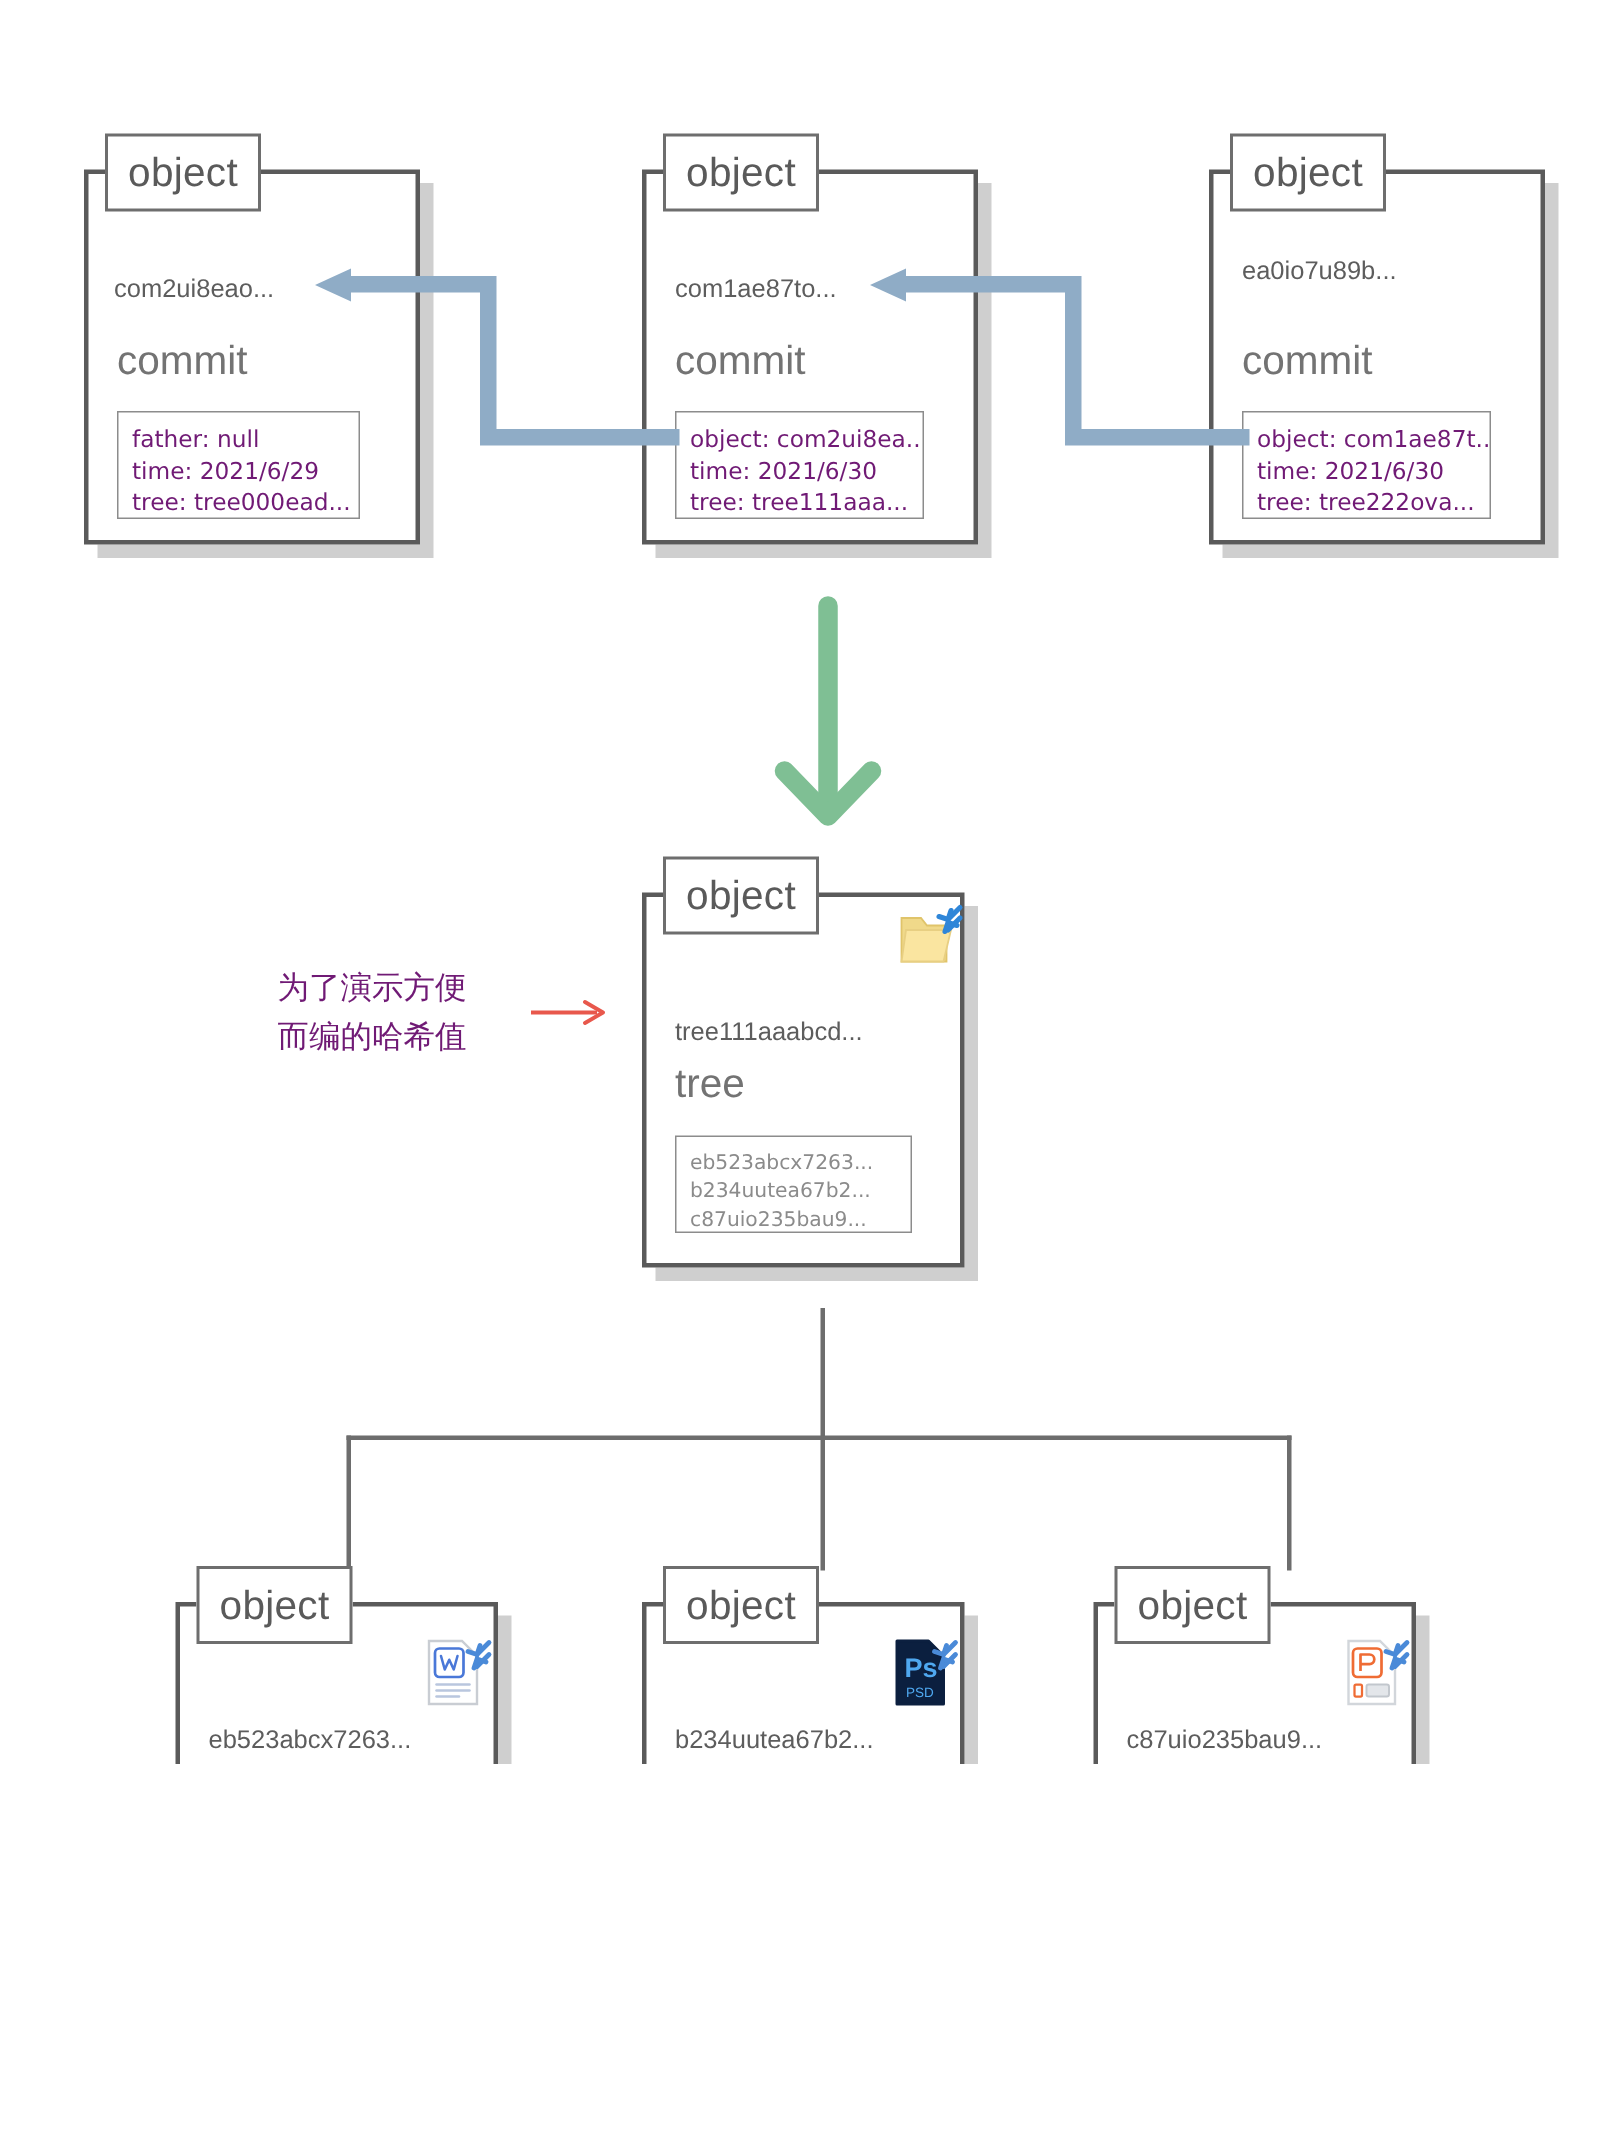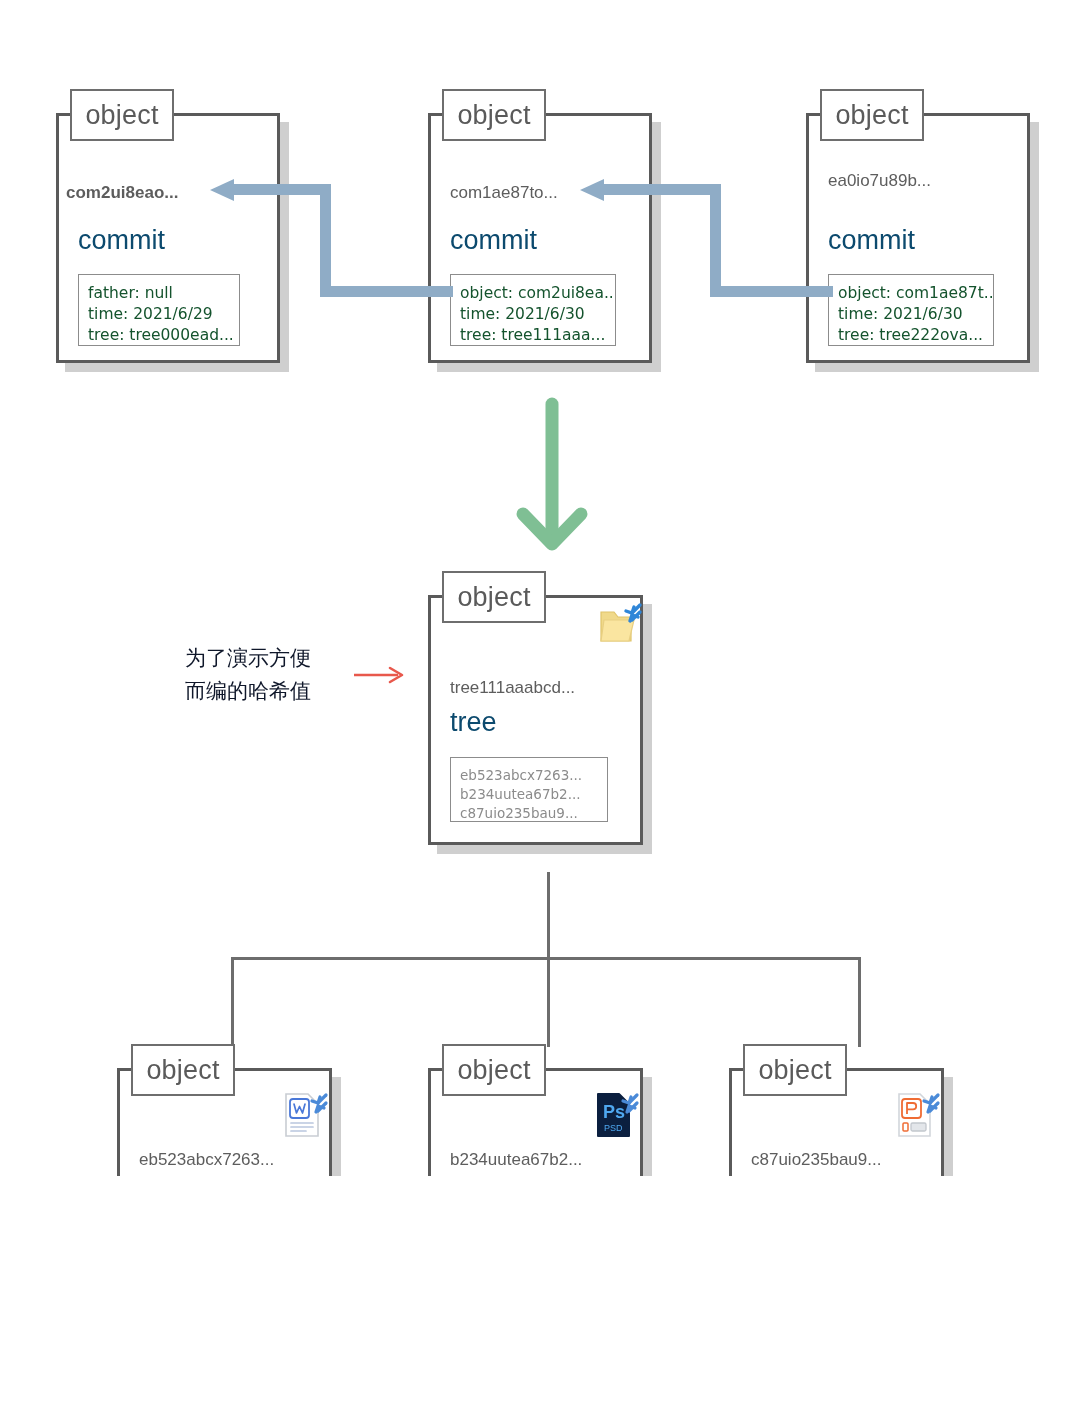--- a/index.html
+++ b/index.html
@@ -64,33 +64,33 @@
   .obj-hash {
     position: absolute;
     z-index: 3;
     color: #5d5d5d;
     font-size: 17px;
     white-space: nowrap;
   }
   .obj-type {
     position: absolute;
     z-index: 3;
-    color: #0c4a6e;
+    color: #737373;
     white-space: nowrap;
   }
   .obj-fields {
     position: absolute;
     z-index: 3;
     border: 1.6px solid #8c8c8c;
     background: #ffffff;
     box-sizing: border-box;
     padding: 8px 9px 9px 9px;
   }
   .obj-fields .fl {
-    color: #14532d;
+    color: #701a75;
     font-size: 15.5px;
     line-height: 21px;
     white-space: nowrap;
     font-family: "DejaVu Sans", "Liberation Sans", sans-serif;
   }
   .tree-fields .fl {
     color: #8b8b8b;
     font-size: 13.5px;
     line-height: 19px;
   }
@@ -107,21 +107,21 @@
   }
   .grey-line {
     position: absolute;
     background: #6d6d6d;
     z-index: 2;
   }
 
   
   .anno {
     position: absolute;
-    color: #0f172a;
+    color: #701a75;
     font-size: 21px;
     line-height: 33px;
     font-family: "DejaVu Sans", sans-serif;
     z-index: 6;
     white-space: nowrap;
   }
   .anno-arrow { position: absolute; z-index: 6; }
 
   
   .blob-strip {
@@ -151,21 +151,21 @@
   <div class="blue-seg" style="left:601px; top:184px; width:119px; height:11px;"></div>
   <svg class="blue-head" style="left:578px; top:176px;" width="30" height="28" viewBox="0 0 30 28">
     <path d="M2 14 L26 3 L26 25 Z" fill="#8facc6"></path>
   </svg>
 
   <div class="obj-card" style="left:56px; top:113px; width:224px; height:250px;">
     <div class="obj-shadow"></div>
     <div class="obj-body"></div>
     <div class="obj-tabgap" style="left:14px; width:104px;"></div>
     <div class="obj-tab" style="left:14px; top:-24px; width:104px; height:52px; font-size:27px;">object</div>
-    <div class="obj-hash" style="left:10px; top:70px;font-weight:bold;">com2ui8eao...</div>
+    <div class="obj-hash" style="left:20px; top:70px;">com2ui8eao...</div>
     <div class="obj-type" style="left:22px; top:112px; font-size:27px;">commit</div>
     <div class="obj-fields" style="left:22px; top:161px; width:162px; height:72px;">
       <div class="fl">father: null</div>
       <div class="fl">time: 2021/6/29</div>
       <div class="fl">tree: tree000ead...</div>
     </div>
   </div>
 
   <div class="obj-card" style="left:428px; top:113px; width:224px; height:250px;">
     <div class="obj-shadow"></div>

